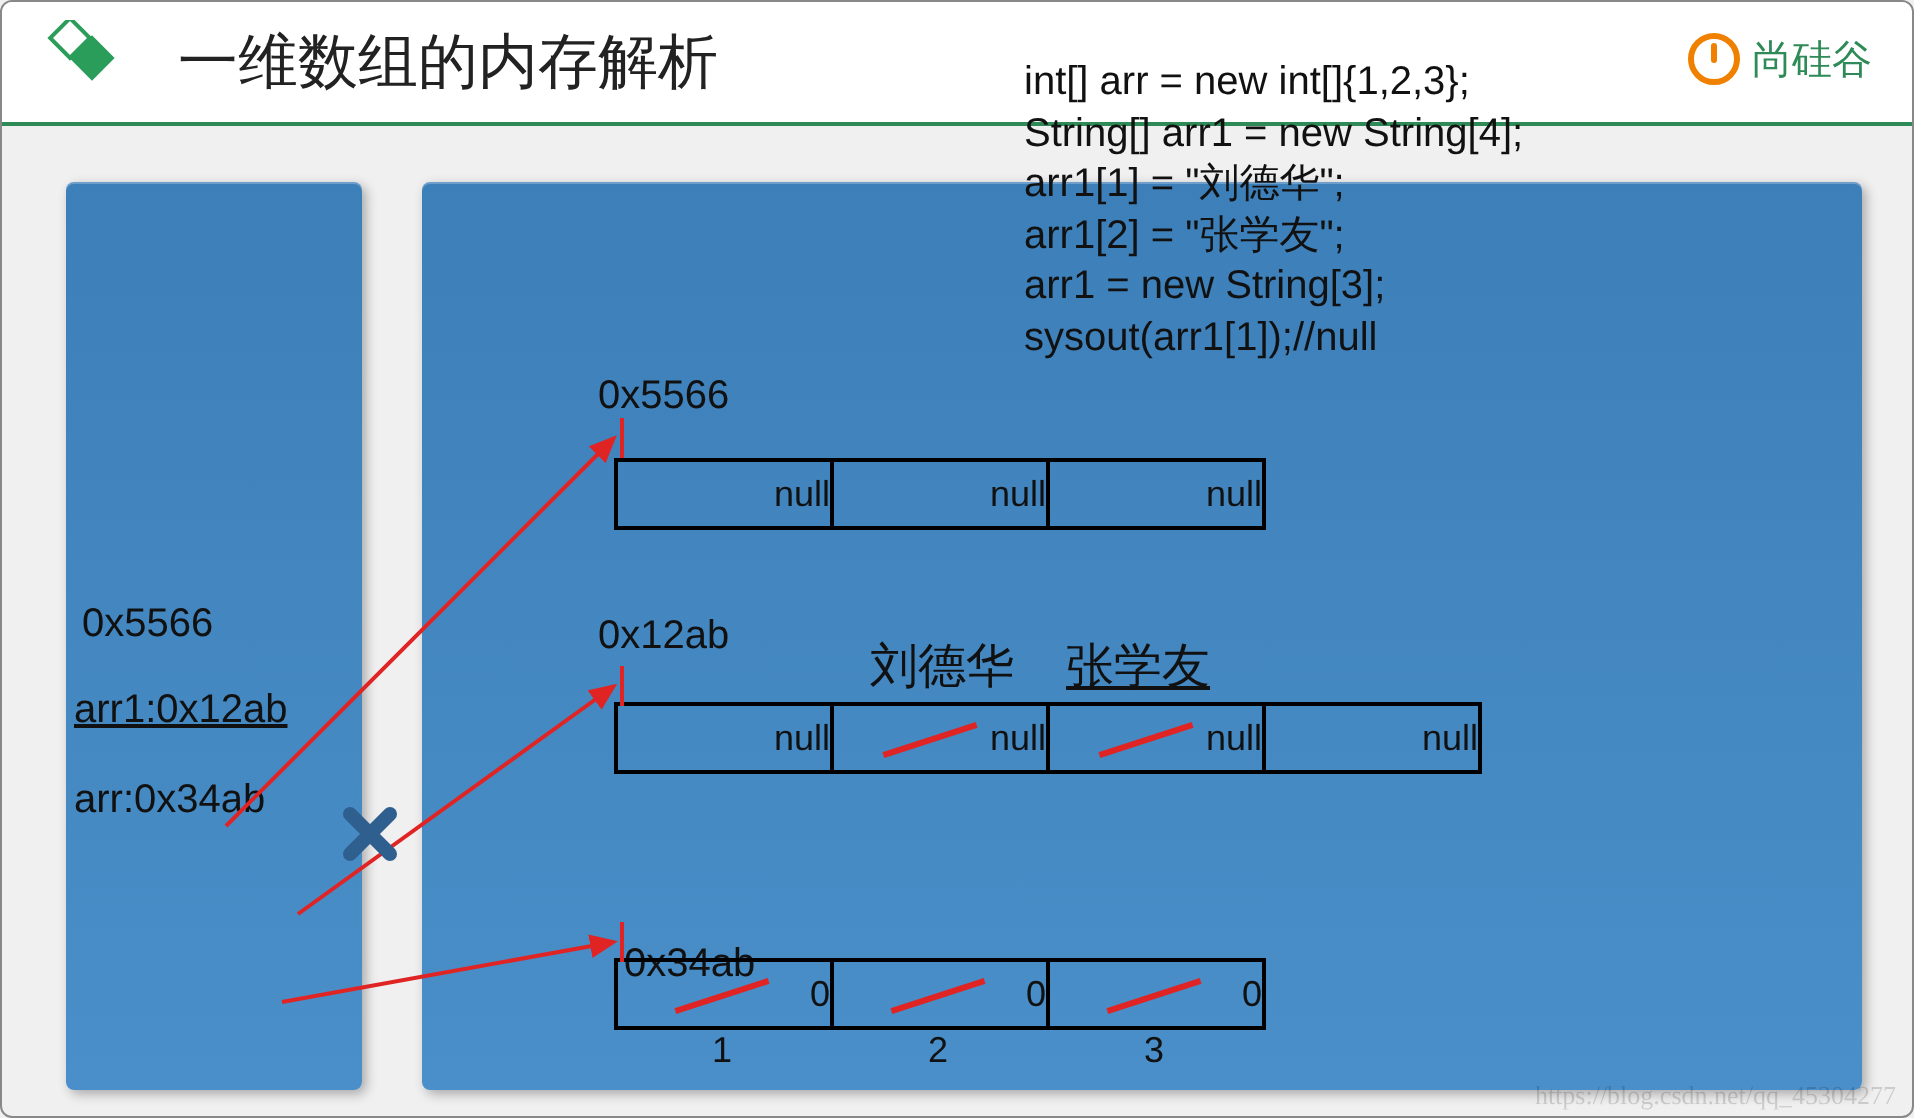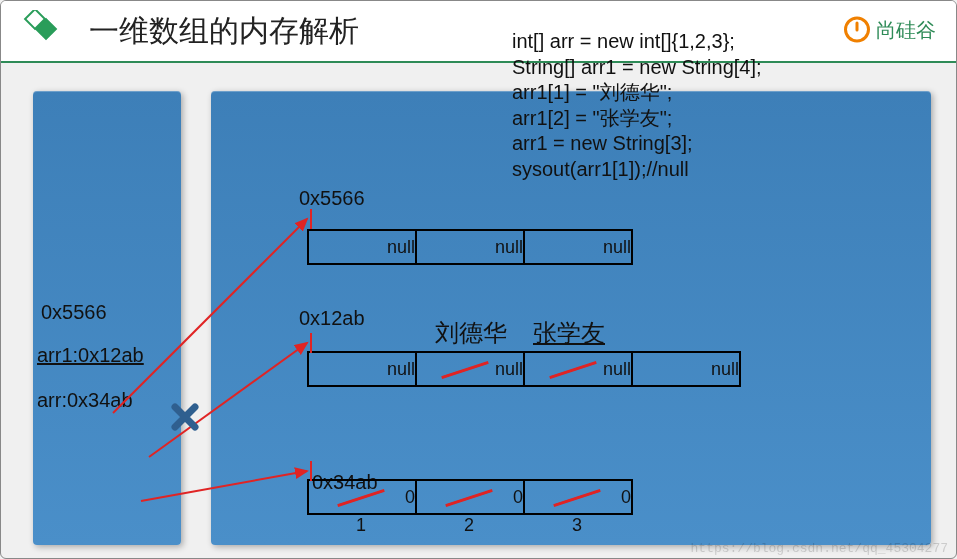--- a/index.html
+++ b/index.html
@@ -86,21 +86,21 @@
     box-shadow: 0 0 0 0.5px #e02424;
   }
   .idx-row {
     position: absolute; left: 306px; top: 514px; display: flex;
   }
   .idx-row div { width: 108px; text-align: center; font-size: 18px; color: #111; }
   svg.lines { position: absolute; left: 0; top: 0; pointer-events: none; z-index: 3; }
   .watermark {
     position: absolute; right: 8px; bottom: 2px;
     font-size: 13px; color: rgba(0,0,0,0.15);
-    font-family: Liberation Mono, monospace;
+    font-family: Liberation Serif, serif;
   }
 </style>
 </head>
 <body>
 
 <div class="header">
   <span class="logo-diamond">
     <svg width="42" height="42" viewBox="0 0 42 42">
       <rect x="11" y="2" width="14" height="14" transform="rotate(45 18 9)" fill="none" stroke="#2a9d5a" stroke-width="2"></rect>
       <rect x="22" y="12" width="14" height="14" transform="rotate(45 29 19)" fill="#2a9d5a" stroke="#2a9d5a" stroke-width="2"></rect>

